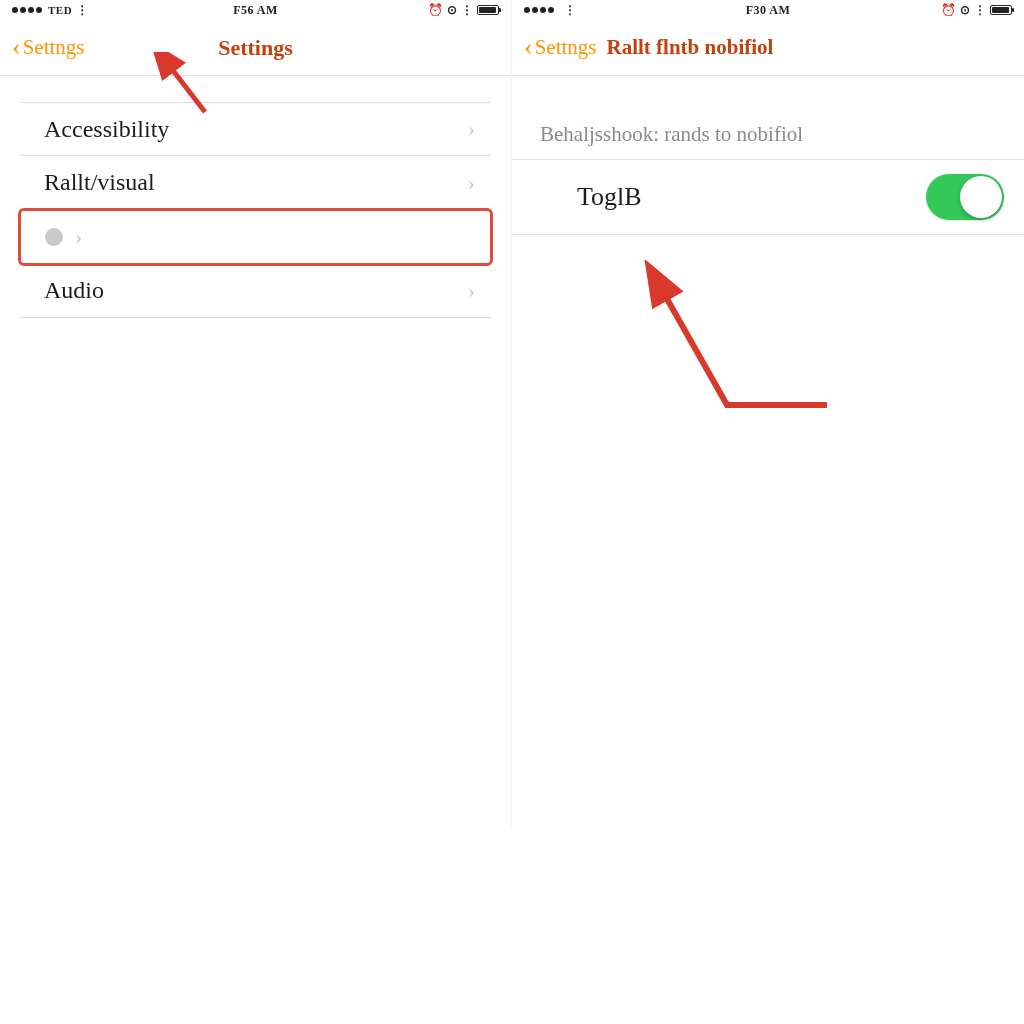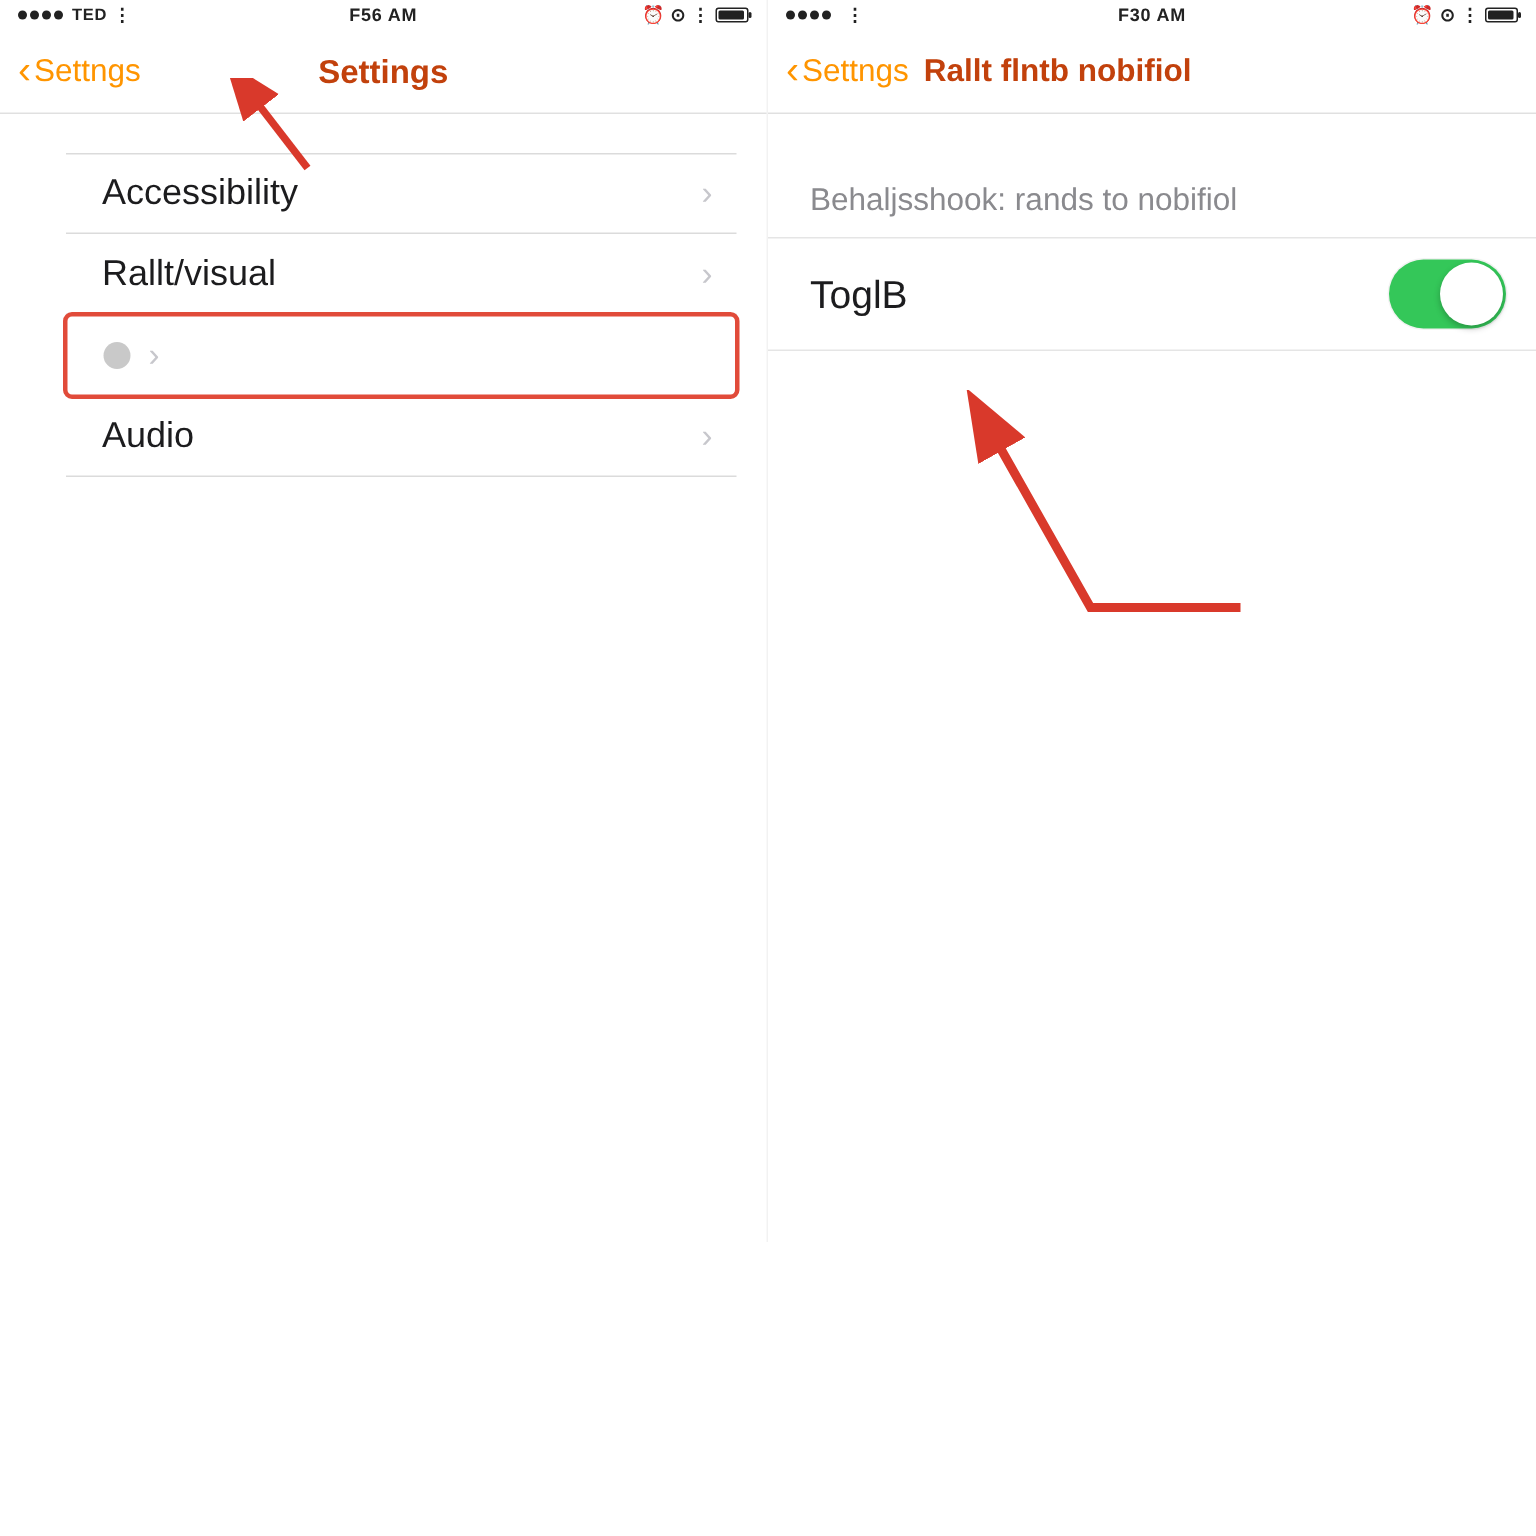--- a/index.html
+++ b/index.html
@@ -9,20 +9,21 @@
       height: 1024px;
       display: flex;
       background: #fff;
       overflow: hidden;
     }
     .pane {
       width: 512px;
       height: 828px;
       position: relative;
       background: #fff;
+      font-family: Liberation Serif, serif;
     }
     .pane.left { border-right: 1px solid rgba(0,0,0,0.05); }
 
     
     .status-bar {
       height: 20px;
       display: flex;
       align-items: center;
       justify-content: space-between;
       padding: 0 12px;
@@ -67,21 +68,21 @@
       color: #c2410c;
     }
     .nav-title.right-pane {
       position: static;
       transform: none;
       margin-left: 10px;
       font-size: 21px;
     }
 
     
-    .list { margin-top: 26px; padding-left: 24px; }
+    .list { margin-top: 26px; }
     .list-row {
       display: flex;
       align-items: center;
       height: 54px;
       padding: 0 16px 0 24px;
       position: relative;
       border-bottom: 1px solid rgba(0,0,0,0.14);
       margin: 0 20px 0 20px;
     }
     .list-row:first-child { border-top: 1px solid rgba(0,0,0,0.14); }
@@ -117,20 +118,21 @@
       display: flex;
       align-items: center;
       padding: 14px 20px 14px 28px;
       border-top: 1px solid rgba(0,0,0,0.10);
       border-bottom: 1px solid rgba(0,0,0,0.10);
     }
     .toggle-label {
       font-size: 26px;
       color: #1c1c1e;
       flex: 1;
+      margin-left: 37px;
     }
     .switch {
       width: 78px;
       height: 46px;
       border-radius: 23px;
       background: #34c759;
       position: relative;
       box-shadow: 0 0 0 1px rgba(0,0,0,0.05);
     }
     .switch-knob {

